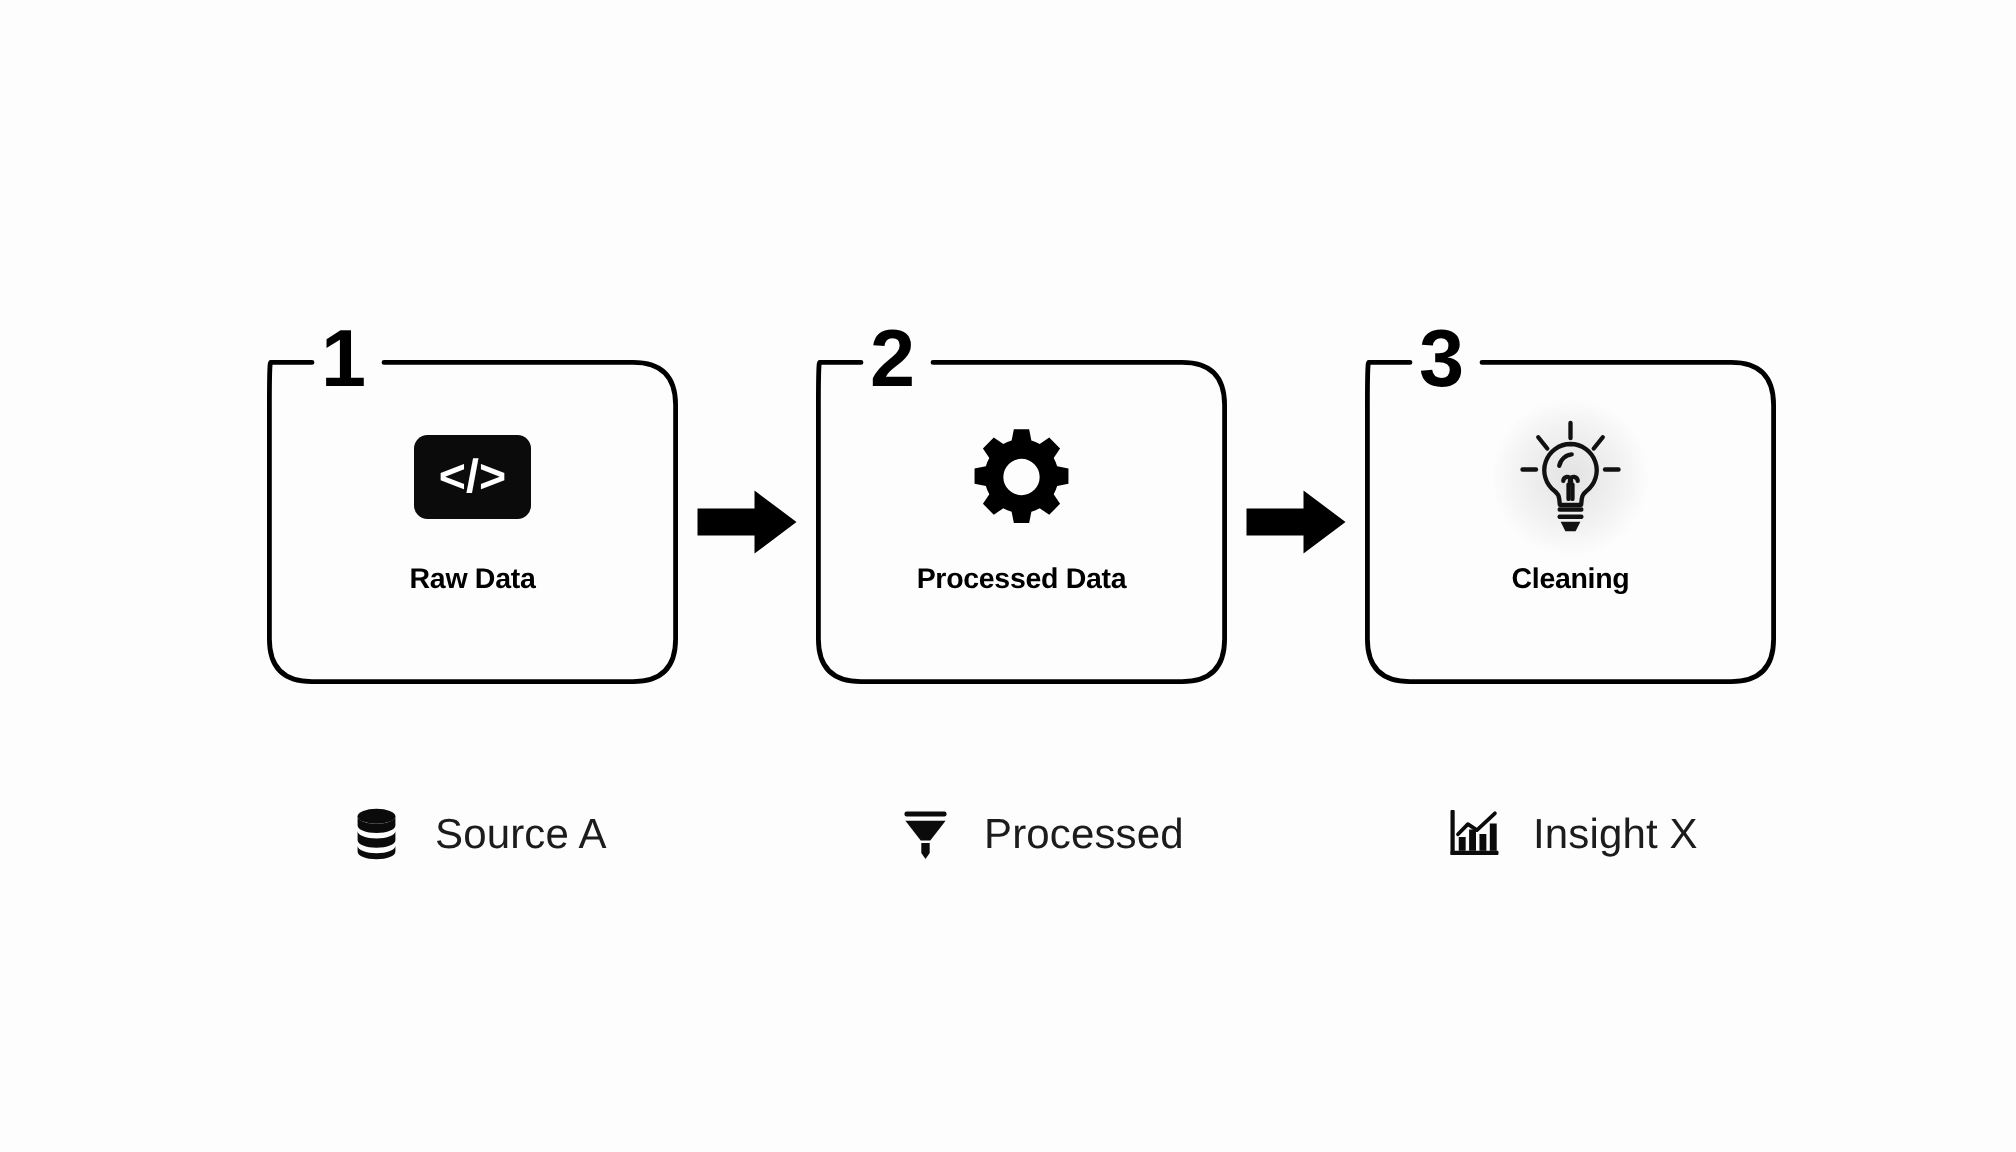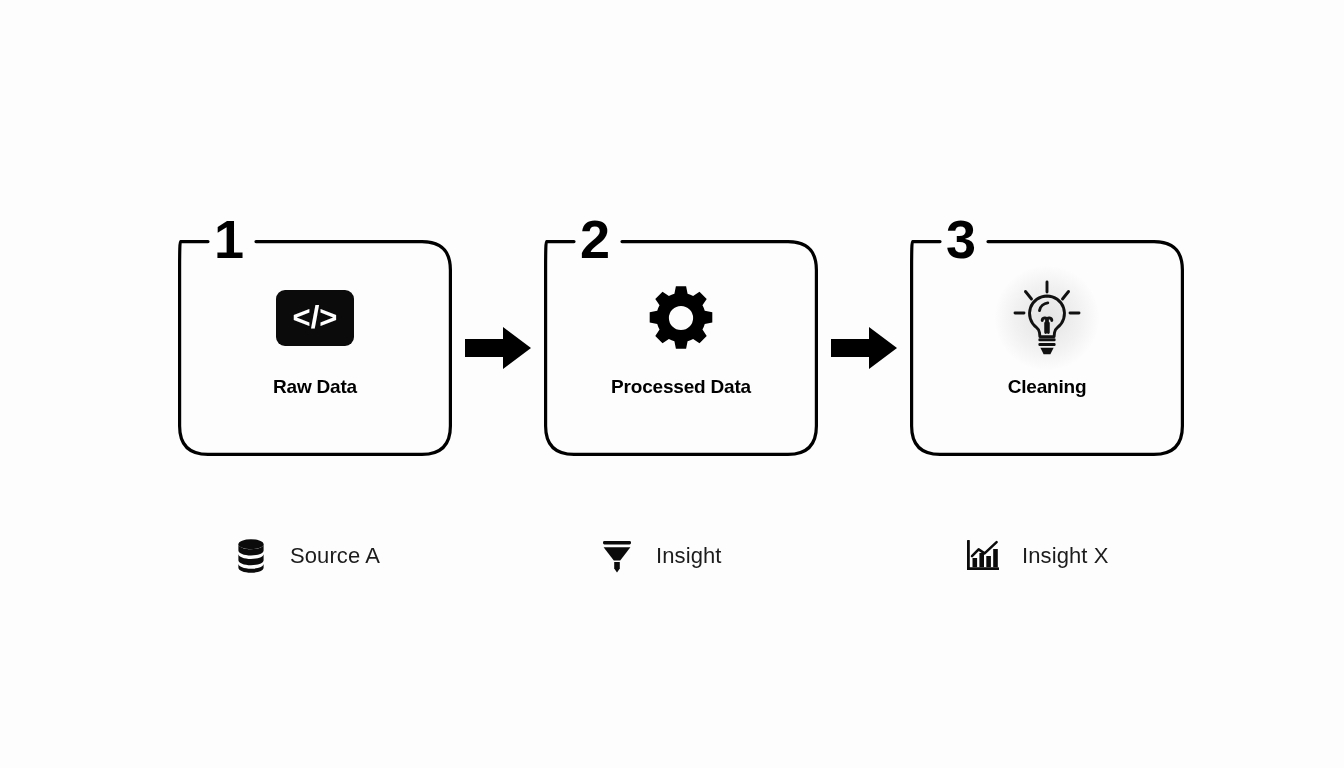--- a/index.html
+++ b/index.html
@@ -161,21 +161,21 @@
   .caption-icon {
     width: 38px;
     height: 40px;
     display: flex;
     align-items: center;
     justify-content: center;
     flex: 0 0 38px;
   }
   .caption-text {
     margin-left: 20px;
-    font-size: 22px;
+    font-size: 28px;
     font-weight: 400;
     color: #1c1c1c;
     white-space: nowrap;
     letter-spacing: 0.1px;
   }
 </style>
 </head>
 <body>
 
 <div id="canvas">
@@ -283,21 +283,21 @@
     <div class="caption">
       <div class="caption-icon">
         <svg width="32" height="36" viewBox="0 0 32 36">
           <g fill="#0b0b0b">
             <rect x="2.0" y="3.0" width="28" height="3.4" rx="1.4"></rect>
             <path d="M 2.6 9.2 h 26.8 L 19.2 22.4 h -6.4 Z"></path>
             <path d="M 13.2 24.0 h 5.6 v 6.6 l -2.8 4.0 l -2.8 -4.0 Z"></path>
           </g>
         </svg>
       </div>
-      <div class="caption-text">Insight</div>
+      <div class="caption-text">Processed</div>
     </div>
 
     <div class="caption-gap"></div>
 
     <div class="caption">
       <div class="caption-icon">
         <svg width="36" height="36" viewBox="0 0 36 36">
           <g fill="#0b0b0b">
 
             <rect x="2.0" y="2.0" width="2.8" height="30" rx="0.6"></rect>

